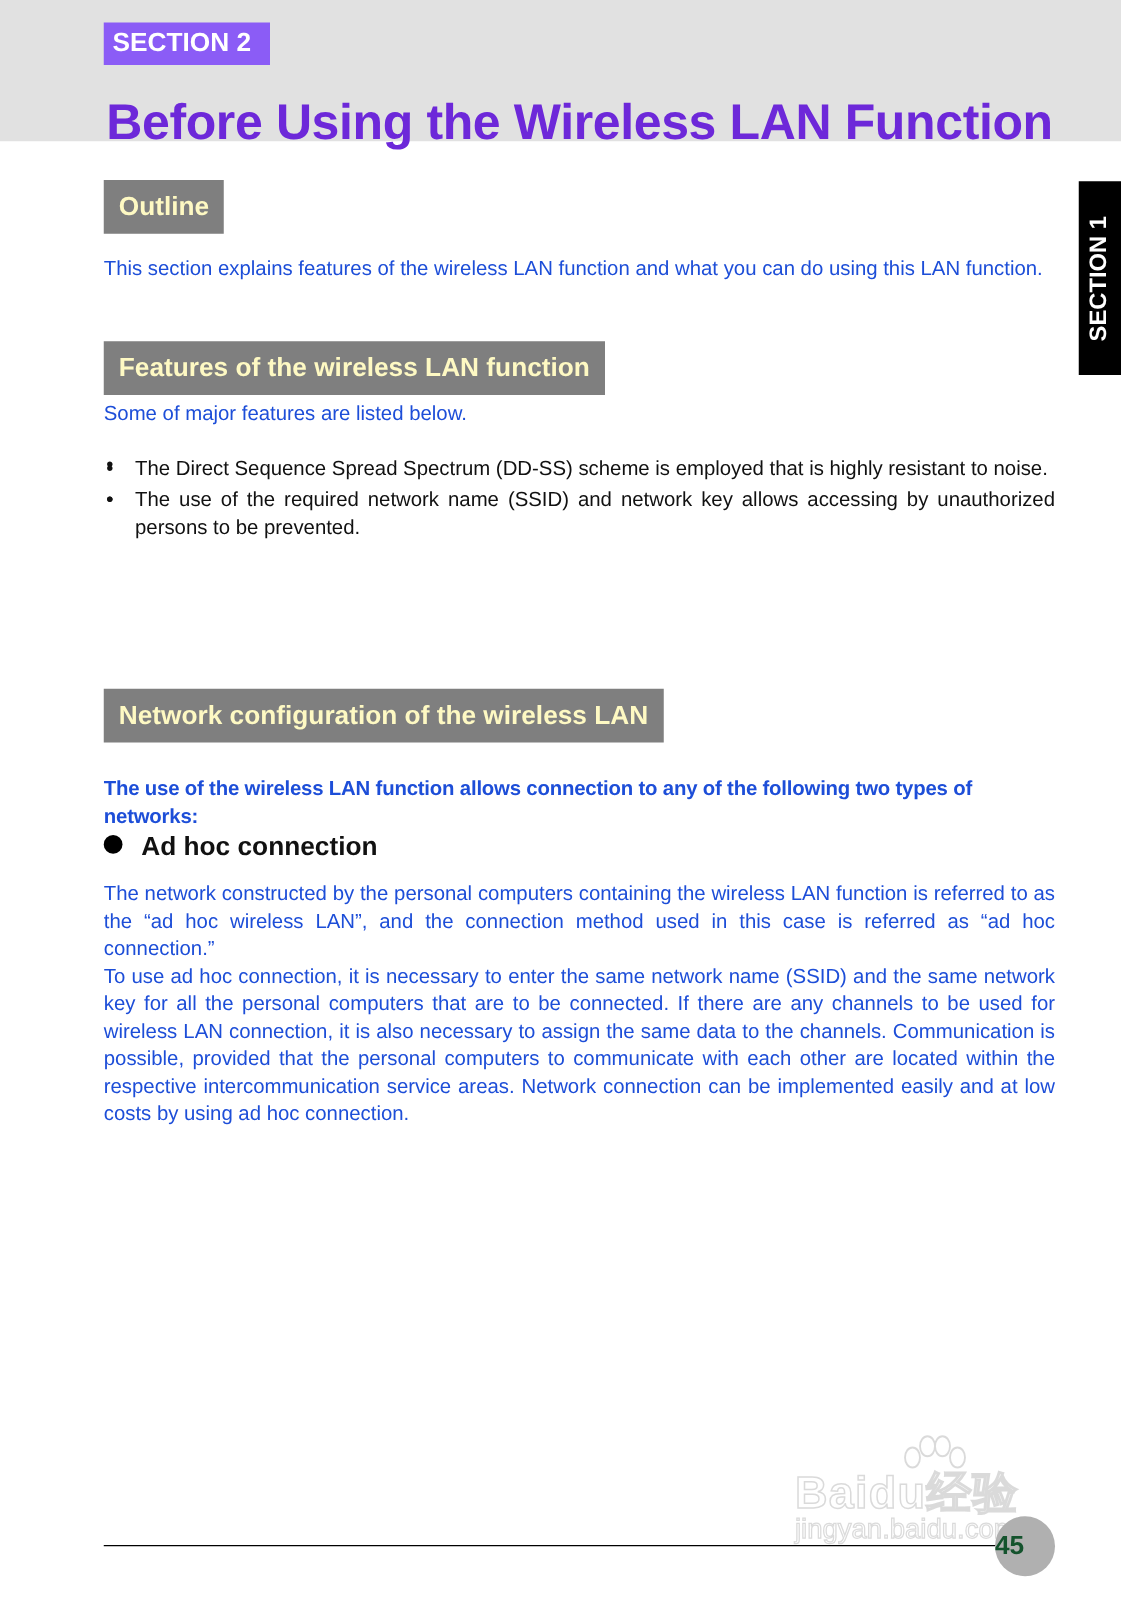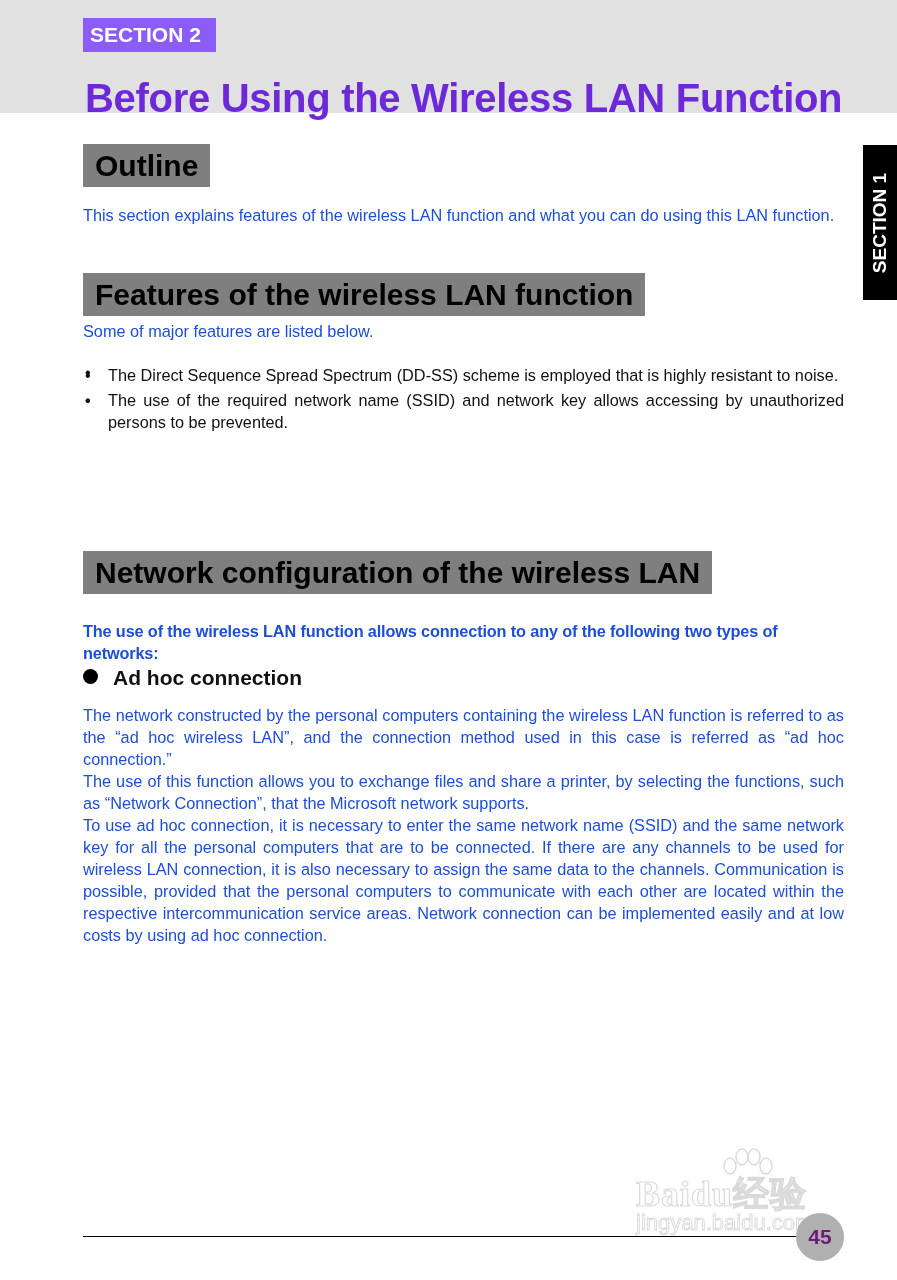--- a/index.html
+++ b/index.html
@@ -8,41 +8,41 @@
 
   .header-band { position: absolute; left: 0; top: 0; width: 897px; height: 113px; background: #e1e1e1; }
   .section-badge { position: absolute; left: 83px; top: 18px; height: 34px; width: 133px; background: #8b5cf6; color: #fff;
     font-weight: bold; font-size: 21px; line-height: 34px; padding-left: 7px; letter-spacing: 0px; }
   .page-title { position: absolute; left: 85px; top: 62px; font-weight: bold; font-size: 40px; line-height: 50px; color: #6d28d9; white-space: nowrap; letter-spacing: -0.3px; margin-top: 11px; }
 
   .side-tab { position: absolute; left: 863px; top: 145px; width: 34px; height: 155px; background: #000; }
   .side-tab span { position: absolute; left: 50%; top: 50%; transform: translate(-50%, -50%) rotate(-90deg);
     color: #fff; font-weight: bold; font-size: 19px; white-space: nowrap; }
 
-  .heading-box { position: absolute; left: 83px; height: 43px; background: #7f7f7f; color: #000000; font-weight: bold;
-    font-size: 30px; line-height: 43px; padding: 0 12px; white-space: nowrap; text-align: right; }
+  .heading-box { position: absolute; left: 83px; height: 43px; background: #7f7f7f; color: #fef9c3; font-weight: bold;
+    font-size: 21px; line-height: 43px; padding: 0 12px; white-space: nowrap; text-align: right; }
 
   .para { position: absolute; left: 83px; width: 761px; font-size: 16.3px; line-height: 22px; text-align: justify; color: #1d4ed8; }
   .para.nojust { text-align: left; }
 
   .bullet-list { position: absolute; left: 83px; width: 761px; list-style: none; font-size: 16.3px; line-height: 22px; }
   .bullet-list li { position: relative; padding-left: 25px; text-align: justify; margin-bottom: 3px; }
   .bullet-list li .dot { position: absolute; left: 2px; top: 0; }
 
   .subhead { position: absolute; left: 83px; top: 664px; font-weight: bold; font-size: 21px; line-height: 28px; white-space: nowrap; }
   .subhead .disc { display: inline-block; width: 15px; height: 15px; border-radius: 50%; background: #000; margin-right: 15px; vertical-align: 1px; }
 
   .rule { position: absolute; left: 83px; top: 1236px; width: 740px; height: 1px; background: #000; }
   .page-num { position: absolute; left: 796px; top: 1213px; width: 48px; height: 48px; border-radius: 50%; background: #b0b0b0;
-    color: #701a75; font-weight: bold; font-size: 21px; line-height: 48px; text-align: center; }
+    color: #14532d; font-weight: bold; font-size: 21px; line-height: 48px; }
 
   .watermark { position: absolute; left: 636px; top: 1148px; width: 210px; height: 95px; opacity: 0.55; pointer-events: none; }
   .watermark .wm-paw { position: absolute; left: 80px; top: 0; width: 60px; height: 40px; }
   .watermark .wm-brand { position: absolute; left: 0; top: 22px; font-size: 36px; font-weight: bold; color: #fff;
-    -webkit-text-stroke: 1.2px #bdbdbd; white-space: nowrap; letter-spacing: 1px; font-family: Liberation Serif, serif; }
+    -webkit-text-stroke: 1.2px #bdbdbd; white-space: nowrap; letter-spacing: 1px; }
   .watermark .wm-url { position: absolute; left: 0; top: 62px; font-size: 22px; color: #fff; -webkit-text-stroke: 1px #bdbdbd; white-space: nowrap; }
 </style>
 </head>
 <body>
 
 <div class="header-band"></div>
 <div class="section-badge">SECTION 2</div>
 <h1 class="page-title">Before Using the Wireless LAN Function</h1>
 
 <div class="side-tab">
@@ -63,21 +63,20 @@
 
 <h2 class="heading-box" style="top:551px;">Network configuration of the wireless LAN</h2>
 <p class="para nojust" style="top:620px; letter-spacing:-0.15px;font-weight:bold;">The use of the wireless LAN function allows connection to any of the following two types of networks:</p>
 
 <h3 class="subhead">
   <span class="disc"></span><span>Ad hoc connection</span>
 </h3>
 
 <div class="para" style="top:704px;">
   <p>The network constructed by the personal computers containing the wireless LAN function is referred to as the “ad hoc wireless LAN”, and the connection method used in this case is referred as “ad hoc connection.”</p>
-  <p>The use of this function allows you to exchange files and share a printer, by selecting the functions, such as “Network Connection”, that the Microsoft network supports.</p>
   <p>To use ad hoc connection, it is necessary to enter the same network name (SSID) and the same network key for all the personal computers that are to be connected. If there are any channels to be used for wireless LAN connection, it is also necessary to assign the same data to the channels. Communication is possible, provided that the personal computers to communicate with each other are located within the respective intercommunication service areas. Network connection can be implemented easily and at low costs by using ad hoc connection.</p>
 </div>
 
 <div class="watermark">
   <svg class="wm-paw" viewBox="0 0 60 40">
     <g fill="#fff" stroke="#bdbdbd" stroke-width="1.5">
       <ellipse cx="14" cy="18" rx="6" ry="8"></ellipse>
       <ellipse cx="26" cy="9" rx="6" ry="8"></ellipse>
       <ellipse cx="38" cy="9" rx="6" ry="8"></ellipse>
       <ellipse cx="50" cy="18" rx="6" ry="8"></ellipse>

